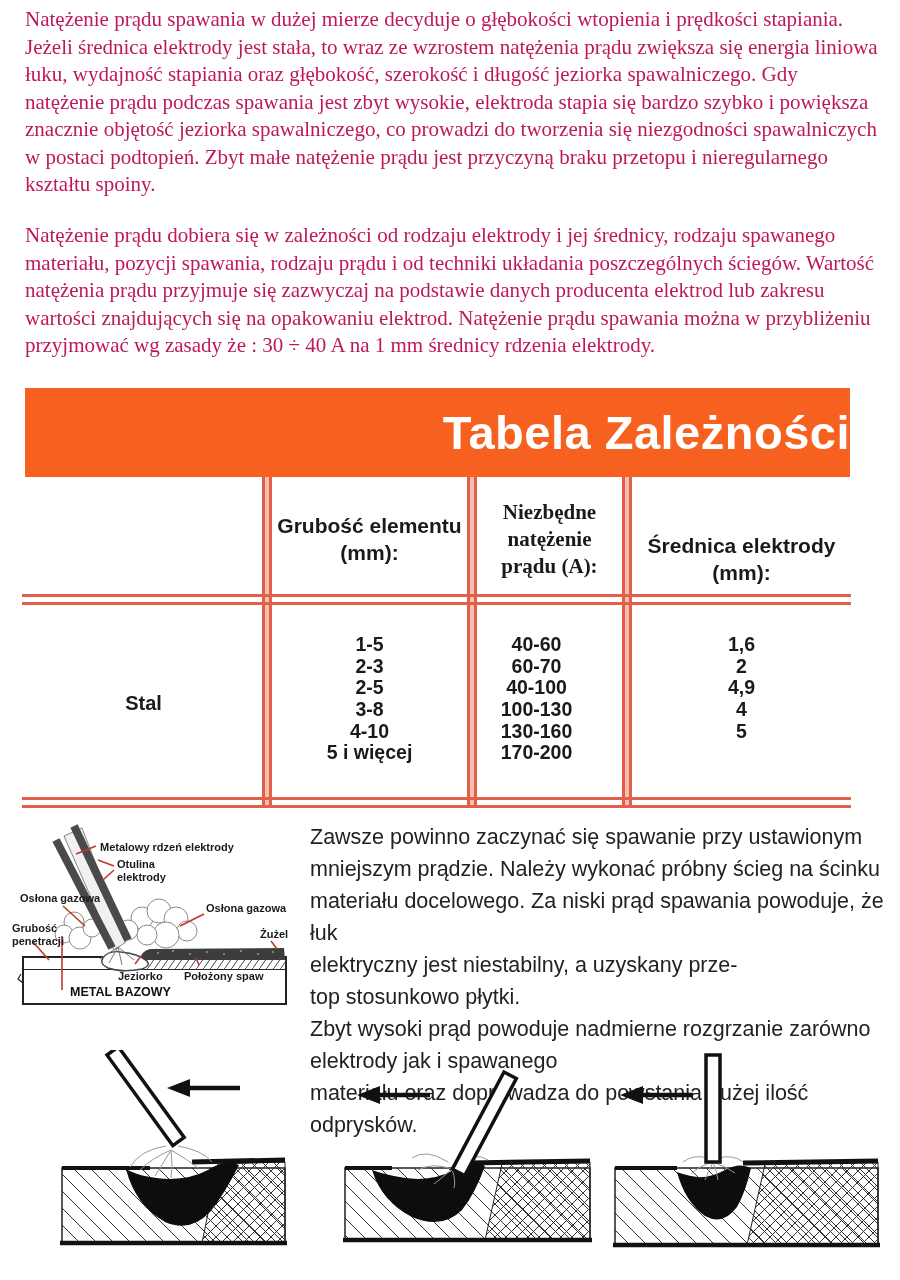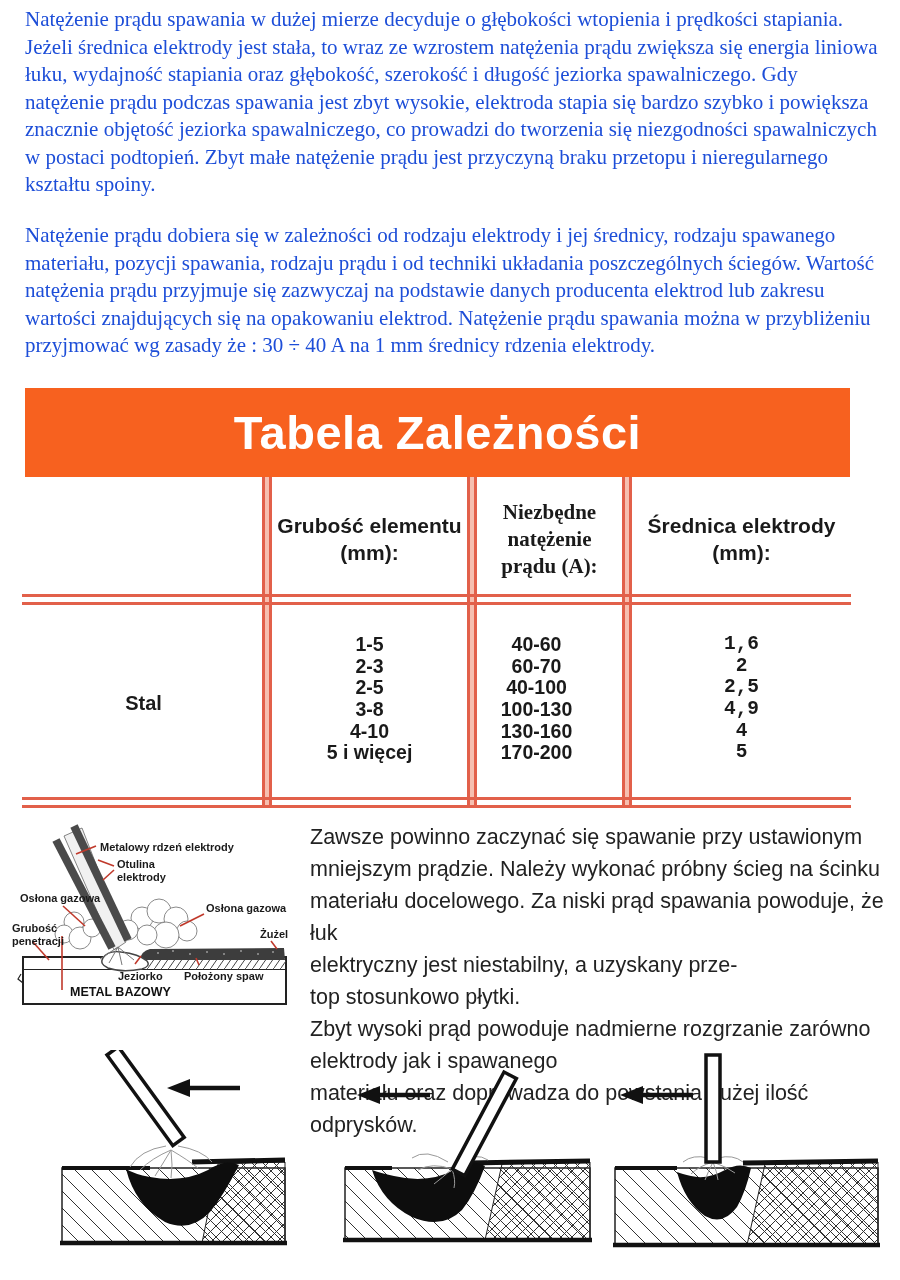--- a/index.html
+++ b/index.html
@@ -1,21 +1,21 @@
 <!DOCTYPE html>
 <html><head>
 <meta charset="utf-8">
 <style>
   html,body{margin:0;padding:0;background:#fff;}
   .page{position:relative;width:900px;height:1280px;background:#ffffff;overflow:hidden;
         font-family:"Liberation Sans",sans-serif;color:#111;}
   .serif{font-family:"Liberation Serif",serif;}
   .abs{position:absolute;}
-  .intro{font-size:21px;line-height:27.5px;color:#1d4ed8;}
-  .band{background:#F7611F;display:flex;align-items:center;justify-content:center;}
+  .intro{font-size:21px;line-height:27.5px;color:#be185d;}
+  .band{background:#F7611F;display:flex;align-items:center;justify-content:flex-end;}
   .band-title{color:#fff;font-weight:bold;font-size:47px;letter-spacing:0.5px;}
   .vline{width:10px;background:#F6BFB0;border-left:3px solid #E2604A;border-right:3px solid #E2604A;box-sizing:border-box;}
   .hline{height:11px;border-top:3.5px solid #E2604A;border-bottom:3.5px solid #E2604A;box-sizing:border-box;background:transparent;}
   .th{font-weight:bold;font-size:21px;line-height:27px;text-align:center;white-space:pre-line;color:#1a1a1a;}
   .td-col{font-weight:bold;font-size:19.5px;line-height:21.7px;text-align:center;color:#1a1a1a;}
   .td-col div{height:21.7px;}
   .material{font-weight:bold;font-size:20px;text-align:center;color:#1a1a1a;}
   .sidetext{font-size:21.5px;line-height:32px;white-space:pre-line;color:#222;}
   .caption{font-weight:bold;font-size:19px;color:#111;letter-spacing:-0.2px;}
   .dir-heading{font-weight:bold;font-size:30px;text-align:center;color:#111;}
@@ -40,21 +40,21 @@
   <div class="abs vline" style="left:622px;top:477px;height:331px;"></div>
 
   <div class="abs hline" style="left:22px;top:594px;width:829px;"></div>
   <div class="abs hline" style="left:22px;top:797px;width:829px;"></div>
 
   <div class="abs th" style="left:272px;top:512px;width:195px;">Grubość elementu
 (mm):</div>
   <div class="abs th" style="left:477px;top:499px;width:145px;font-family:Liberation Serif, serif;">Niezbędne
 natężenie
 prądu (A):</div>
-  <div class="abs th" style="left:632px;top:512px;width:219px;">Średnica elektrody
+  <div class="abs th" style="left:632px;top:532px;width:219px;">Średnica elektrody
 (mm):</div>
 
   <div class="abs material" style="left:25px;top:692px;width:237px;">Stal</div>
 
   <div class="abs td-col" style="left:272px;top:634px;width:195px;">
     <div>1-5</div>
     <div>2-3</div>
     <div>2-5</div>
     <div>3-8</div>
     <div>4-10</div>
@@ -63,24 +63,23 @@
 
   <div class="abs td-col" style="left:477px;top:634px;width:119px;">
     <div>40-60</div>
     <div>60-70</div>
     <div>40-100</div>
     <div>100-130</div>
     <div>130-160</div>
     <div>170-200</div>
   </div>
 
-  <div class="abs td-col" style="left:632px;top:634px;width:219px;font-family:Liberation Mono, monospace;">
+  <div class="abs td-col" style="left:632px;top:634px;width:219px;">
     <div>1,6</div>
     <div>2</div>
-    <div>2,5</div>
     <div>4,9</div>
     <div>4</div>
     <div>5</div>
   </div>
 
   <svg class="abs" style="left:8px;top:818px;" width="300" height="196" viewBox="0 0 300 196">
 
     <g stroke="#8a8a8a" stroke-width="1" fill="#ffffff">
       <circle cx="66" cy="104" r="10"></circle>
         <circle cx="56" cy="116" r="9"></circle>

